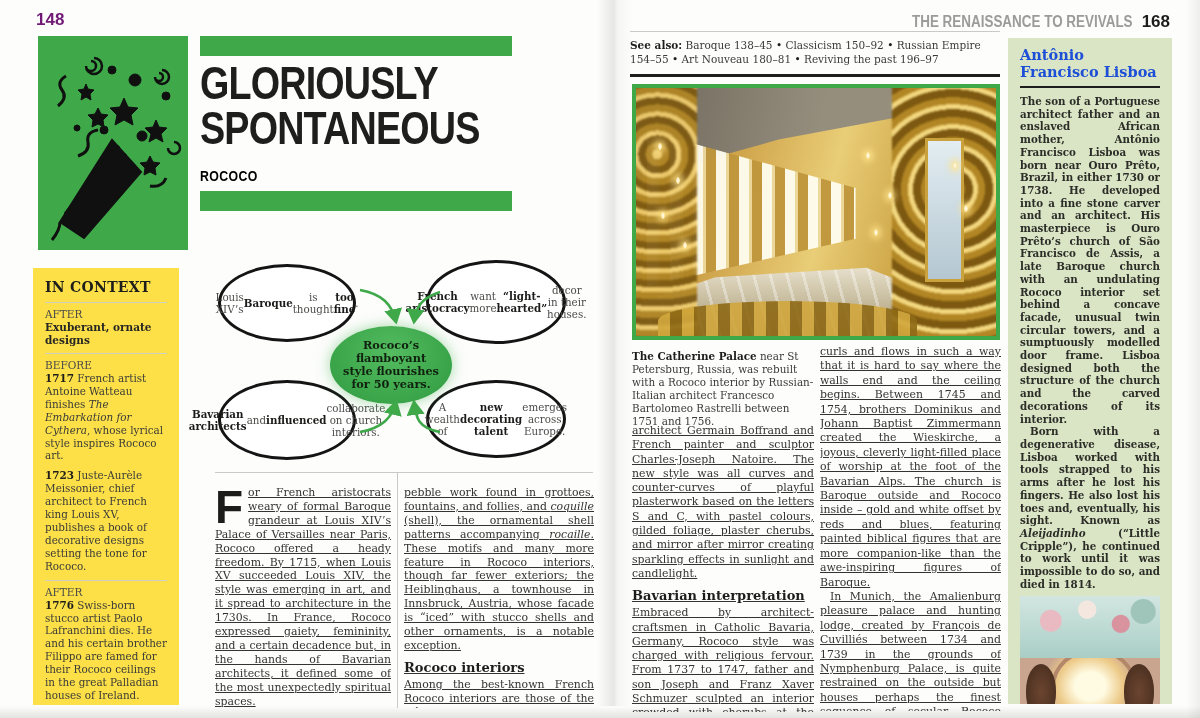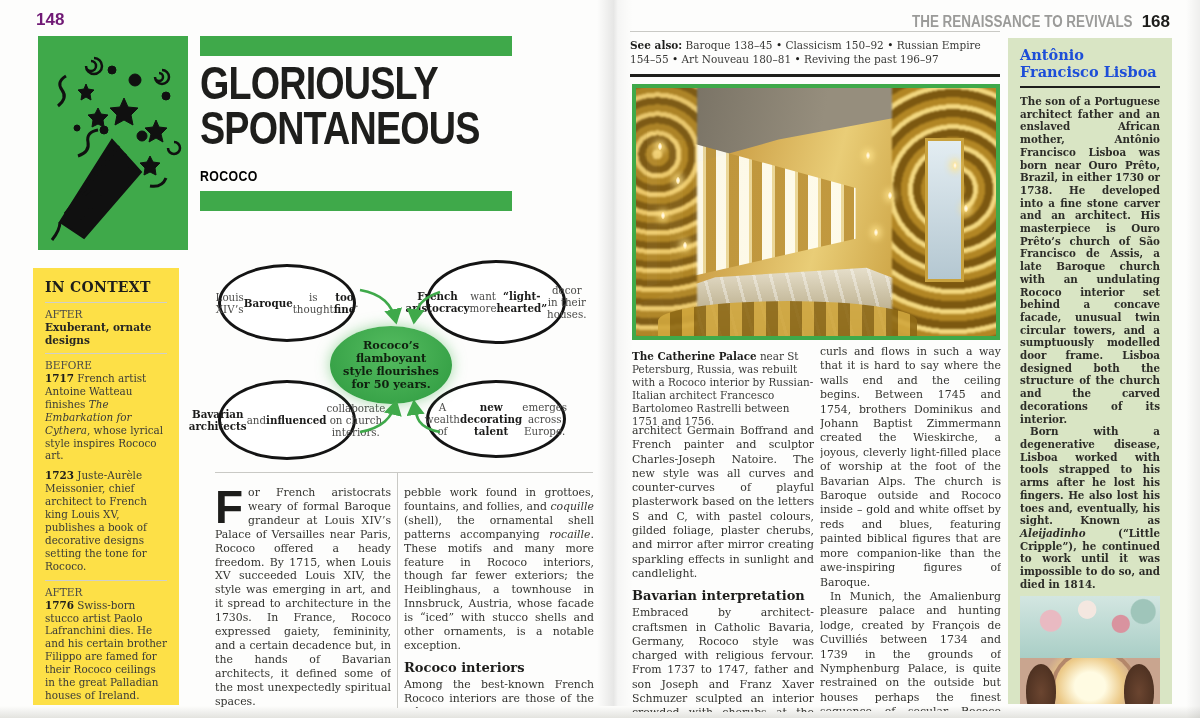--- a/index.html
+++ b/index.html
@@ -41,21 +41,21 @@
   #bubble-center{position:absolute;left:120px;top:74px;width:122px;height:78px;border-radius:50%;
           background:radial-gradient(ellipse at 50% 35%,#55bc60,#37a247 75%);
           box-shadow:0 0 14px rgba(90,190,100,.55);
           display:flex;align-items:center;justify-content:center;text-align:center;
           font:700 11.3px/13px "DejaVu Serif",serif;color:#10210f;padding:4px 10px;box-sizing:border-box;}
   #arrow-svg{position:absolute;left:0;top:0;}
 
   
   #left-rule{left:215px;top:472px;width:378px;height:1px;background:#c9c9c5;}
   #left-coldiv{left:397px;top:472px;width:1px;height:236px;background:#c9c9c5;}
-  .bodycol{font:400 10.9px/13.9px "DejaVu Serif",serif;color:#33332f;text-align:justify;overflow:hidden;}
+  .bodycol{font:400 10.9px/13.9px "DejaVu Serif",serif;color:#33332f;text-align:justify;overflow:hidden;text-decoration:underline;}
   #l-col1{left:215px;top:486px;width:176px;height:222px;}
   #l-col2{left:404px;top:486px;width:190px;height:222px;}
   .bodycol p{margin:0;}
   .bodycol p.indent{text-indent:10px;}
   .drop-cap{float:left;font:900 46px/38px "Liberation Sans",sans-serif;color:#1d1d1b;margin:2px 5px 0 0;}
   .run-head{font:700 13px/16px "DejaVu Serif",serif;color:#1d1d1b;margin:7px 0 2px 0 !important;text-align:left;}
 
   
   #page-header{left:630px;top:12px;width:540px;text-align:right;}
   #header-title{font:900 16px/20px "Liberation Sans",sans-serif;color:#9b9b99;letter-spacing:0;

